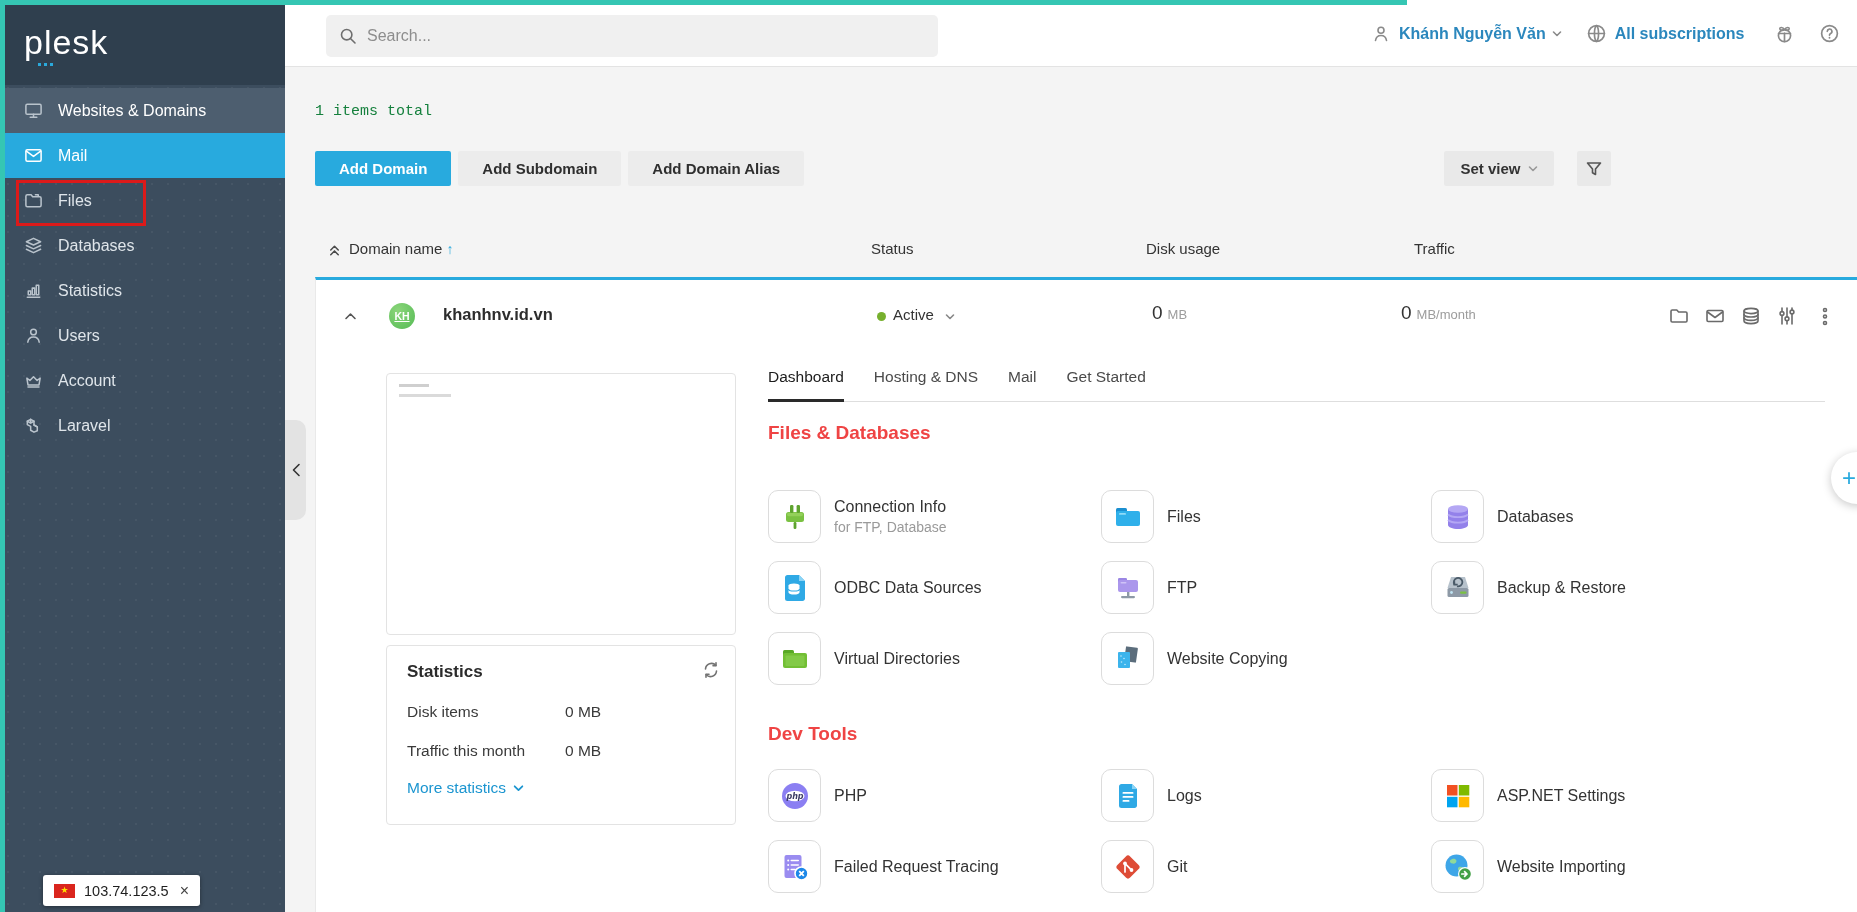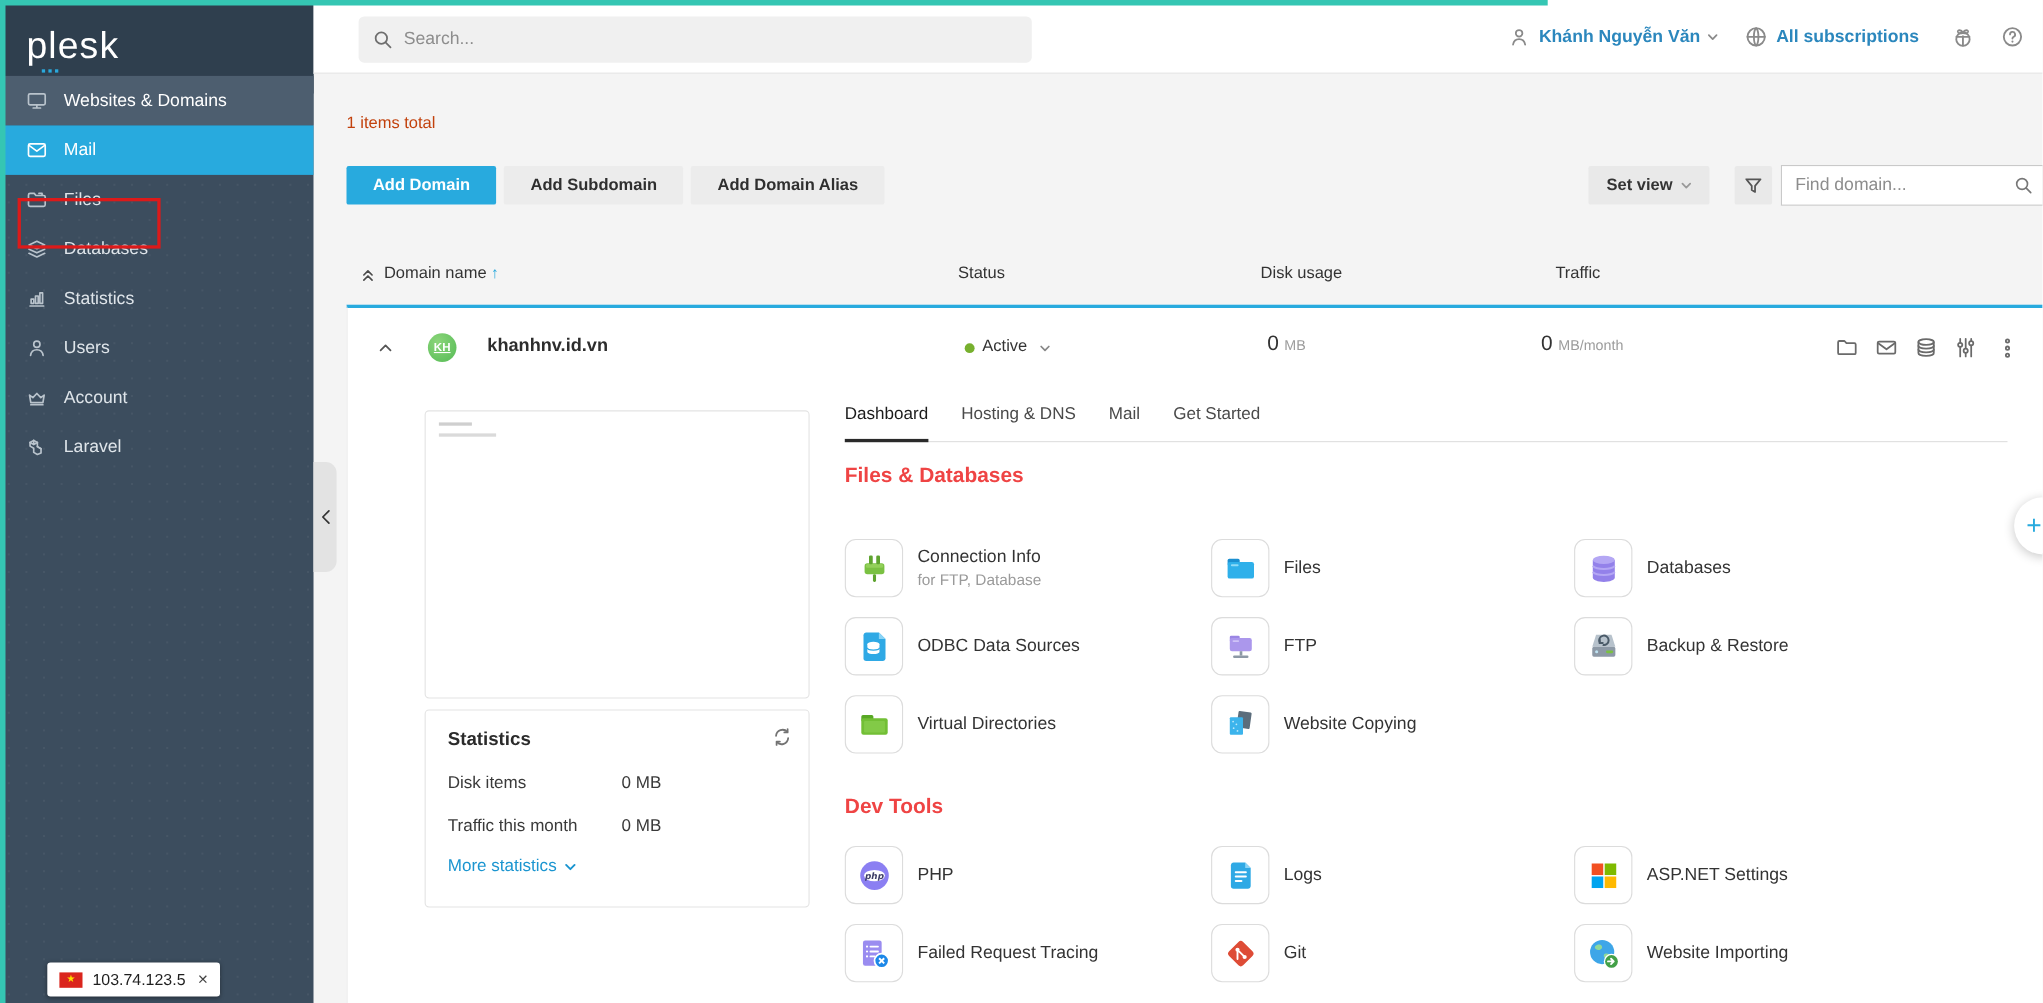--- a/index.html
+++ b/index.html
@@ -14,21 +14,21 @@
   
   .strip-top  { position:absolute; left:0; top:0; width:1407px; height:5px; background:#35c6b3; z-index:60; }
   .strip-left { position:absolute; left:0; top:0; width:5px; height:912px; background:#35c6b3; z-index:60; }
 
   
   .sidebar { position:absolute; left:0; top:0; width:285px; height:912px; background:#3c4d5e;
              background-image:radial-gradient(rgba(255,255,255,.05) 1px, transparent 1.3px); background-size:16px 16px; }
   .logo-block { position:relative; height:85px; background:#2f3f4e; display:flex; align-items:center; padding-left:24px; }
   .logo-text { color:#fff; font-size:34px; letter-spacing:1px; font-weight:400; }
   .logo-underline { position:absolute; left:38px; top:63px; width:15px; border-bottom:3px dotted #2aa9dc; }
-  .nav { position:absolute; top:69px; left:0; width:285px; }
+  .nav { position:absolute; top:88px; left:0; width:285px; }
   .nav-item { height:45px; display:flex; align-items:center; gap:15px; padding-left:24px;
               color:#dfe5ea; font-size:16px; white-space:nowrap; cursor:pointer; }
   .nav-item .si { display:flex; color:#b9c3cc; }
   .nav-item svg { width:19px; height:19px; }
   .nav-item.active { background:#4d5e6f; color:#fff; }
   .nav-item.hover  { background:#28aade; color:#fff; }
   .nav-item.hover .si { color:#fff; }
   .annotation-box { position:absolute; left:16px; top:180px; width:130px; height:46px;
                     border:3px solid #dc1a1a; z-index:10; pointer-events:none; }
   .collapse-handle { position:absolute; left:285px; top:420px; width:21px; height:100px; background:#e3e3e3;
@@ -52,21 +52,21 @@
   .search-box input::placeholder { color:#8d8d8d; }
   .top-right { position:absolute; left:1086px; top:0; height:67px; display:flex; align-items:center; white-space:nowrap; }
   .top-right .si { display:flex; color:#8a8a8a; }
   .top-link { color:#2b87bd; font-size:16px; font-weight:600; margin:0 6px 0 8px; cursor:pointer; }
   .chev-sm { color:#999; display:flex; }
   .chev-sm svg { width:10px; height:10px; }
   .top-ico { margin-left:24px; cursor:pointer; }
   .top-ico svg { width:21px; height:21px; }
 
   
-  .items-total { position:absolute; left:315px; top:103px; font-size:15px; color:#c2410c; }
+  .items-total { position:absolute; left:315px; top:103px; font-size:15px; color:#15803d;font-family:Liberation Mono, monospace; }
   .btn-row { position:absolute; left:315px; top:151px; display:flex; gap:7px; }
   .btn { height:35px; padding:0 24px; border:none; border-radius:2px; font-size:15px; font-family:inherit;
          cursor:pointer; white-space:nowrap; }
   .btn.primary { background:#28aade; color:#fff; font-weight:700; }
   .btn.secondary { background:#ececec; color:#2f2f2f; font-weight:600; }
   .set-view { position:absolute; left:1444px; top:151px; width:110px; height:35px; background:#e9e9e9; border-radius:2px;
               display:flex; align-items:center; justify-content:center; gap:7px; font-size:15px; font-weight:600; color:#333; cursor:pointer; }
   .filter-btn { position:absolute; left:1577px; top:151px; width:34px; height:35px; background:#e9e9e9; border-radius:2px;
                 display:flex; align-items:center; justify-content:center; color:#555; cursor:pointer; }
   .filter-btn svg { width:18px; height:18px; }
@@ -301,29 +301,20 @@
         <svg viewBox="0 0 10 10">
           <path d="M1.5 3l3.5 3.5L8.5 3"></path>
         </svg>
       </span>
   </div>
   <div class="filter-btn si">
       <svg viewBox="0 0 18 18">
         <path d="M2.5 3h13l-5 6v5.5l-3-1.8V9z"></path>
       </svg>
     </div>
-  <div class="find-box">
-    <input placeholder="Find domain..." style="">
-    <span class="si">
-        <svg viewBox="0 0 18 18">
-          <circle cx="7.7" cy="7.7" r="5.2"></circle>
-          <path d="M11.7 11.7L16 16"></path>
-        </svg>
-      </span>
-  </div>
 
   <div class="hdr-collapse si">
       <svg viewBox="0 0 16 16">
         <path d="M4 8.5l4-4 4 4M4 13.5l4-4 4 4"></path>
       </svg>
     </div>
   <span class="hdr" style="left:349px"><span>Domain name</span><span class="sort-arrow">↑</span></span>
   <span class="hdr" style="left:871px">Status</span>
   <span class="hdr" style="left:1146px">Disk usage</span>
   <span class="hdr" style="left:1414px">Traffic</span>

